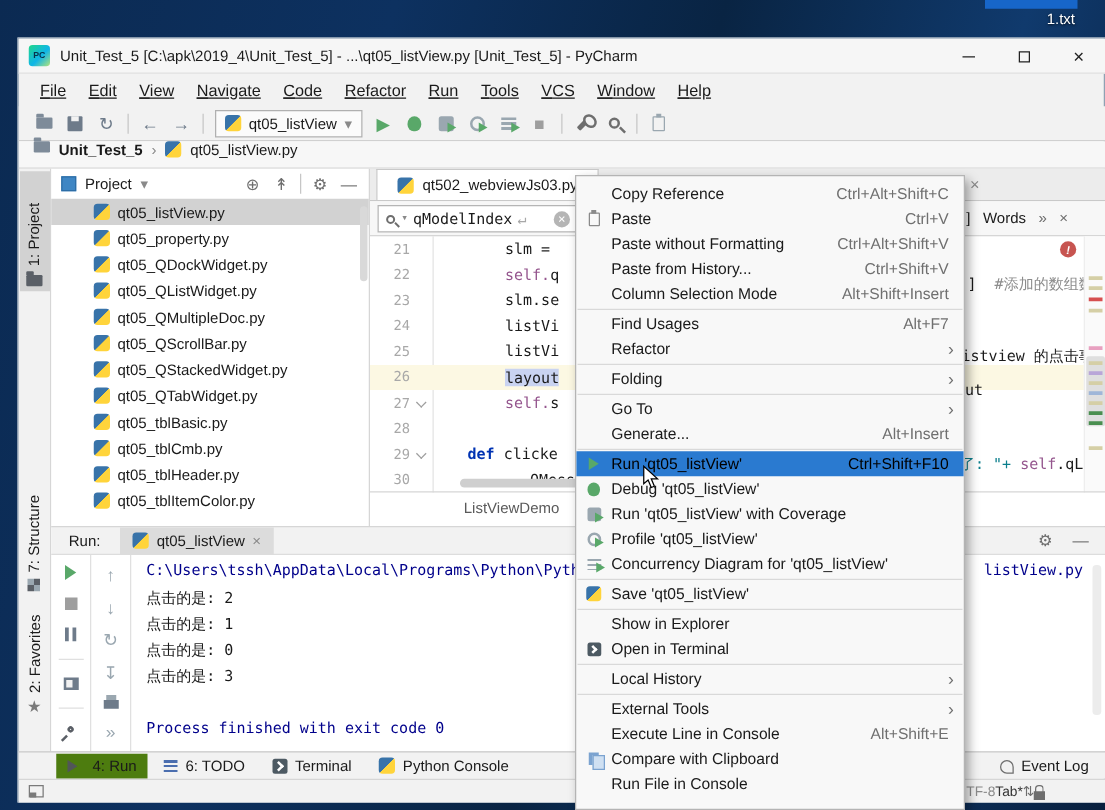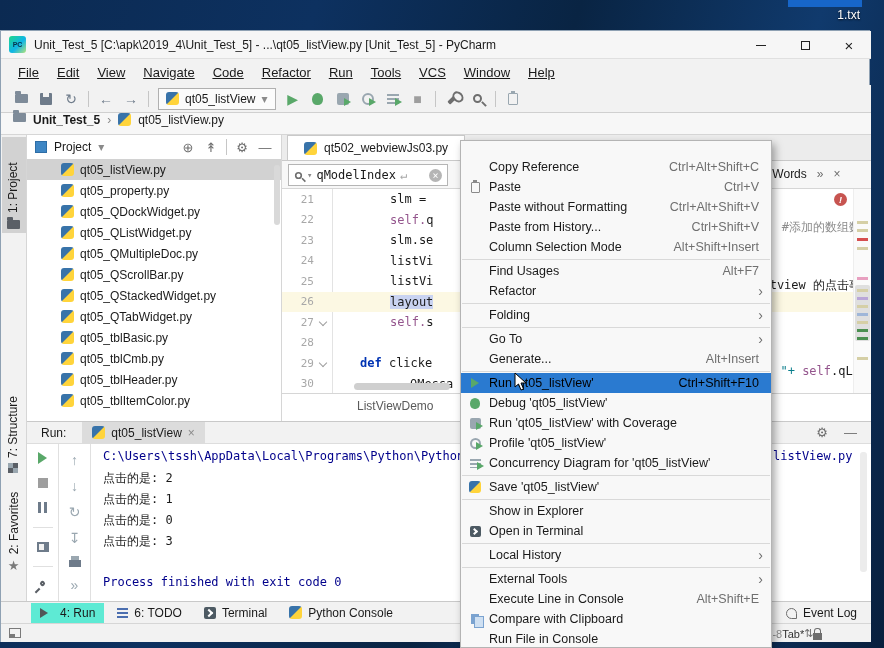--- a/index.html
+++ b/index.html
@@ -7,21 +7,21 @@
   #screen { position:relative; width:884px; height:648px; overflow:hidden;
             font-family:"Liberation Sans", sans-serif; color:#1a1a1a;
             background:linear-gradient(105deg,#0b2a52,#0d3160 30%,#092443 55%,#103a6d 78%,#081f3d); }
   .abs { position:absolute; }
 
   
   .taskbar-btn { left:788px; top:0; width:74px; height:7px; background:#1766c9; }
   .desktop-label { left:800px; top:8px; width:60px; text-align:right; color:#fff; font-size:12px; text-shadow:0 1px 2px rgba(0,0,0,.8); }
 
   
-  .window { left:0; top:30px; width:870px; height:612px; background:#f2f2f2; border:1px solid #8fa1b3; }
+  .window { left:14px; top:30px; width:870px; height:612px; background:#f2f2f2; border:1px solid #8fa1b3; }
 
   .titlebar { left:0; top:0; width:870px; height:28px; background:#f6f6f6; display:flex; align-items:center; gap:8px; padding-left:8px; border-bottom:1px solid #e0e0e0; }
   .pc-logo { width:17px; height:17px; border-radius:3px; flex:none; background:linear-gradient(135deg,#21d789,#0fb5e8 55%,#fcf84a 120%); color:#07324d; font-size:7px; font-weight:bold; display:flex; align-items:center; justify-content:center; }
   .title-text { font-size:12px; white-space:nowrap; }
   .win-controls { position:absolute; right:0; top:0; height:28px; display:flex; }
   .win-btn { width:44px; height:28px; display:flex; align-items:center; justify-content:center; font-size:15px; color:#222; }
   .glyph-min { width:10px; height:1px; background:#222; display:inline-block; }
   .glyph-max { width:9px; height:9px; border:1px solid #222; display:inline-block; }
 
   .menubar { left:0; top:28px; width:870px; height:26px; display:flex; align-items:center; padding:0 8px; font-size:13px; }
@@ -146,29 +146,29 @@
   .rp-minisep { width:20px; height:1px; background:#e0e0e0; }
   .console { position:absolute; left:64px; top:22px; width:780px; height:158px; font-family:"DejaVu Sans Mono", monospace; font-size:12px; padding:5px 0 0 12px; }
   .con-line { height:21px; white-space:pre; }
   .con-line.cmd, .con-line.exit { color:#00008b; }
   .cmd-right { position:absolute; left:746px; top:27px; color:#00008b; font-family:"DejaVu Sans Mono", monospace; font-size:12px; }
   .con-scroll { position:absolute; right:4px; top:30px; width:7px; height:120px; background:#ececec; border-radius:3px; }
 
   
   .bottom-bar { left:0; top:570px; width:870px; height:22px; background:#f2f2f2; border-top:1px solid #c9c9c9; display:flex; align-items:center; gap:4px; padding-left:30px; font-size:12px; }
   .bb-item { height:20px; display:flex; align-items:center; gap:6px; padding:0 9px; }
-  .bb-item.active { background:#5eead4;gap:12px; }
+  .bb-item.active { background:#4d7c0f;gap:12px; }
   .eventlog { position:absolute; right:14px; top:0; height:22px; display:flex; align-items:center; gap:6px; font-size:12px; }
   .statusbar { left:0; top:592px; width:870px; height:19px; background:#f2f2f2; border-top:1px solid #d6d6d6; display:flex; align-items:center; font-size:11px; color:#6e6e6e; }
   .sb-left { margin-left:8px; }
   .sb-right { position:absolute; left:758px; top:0; height:19px; display:flex; align-items:center; }
   .sb-enc { color:#8a8a8a; }
 
   
-  .context-menu { left:460px; top:140px; width:312px; height:508px; background:#f8f8f8; border:1px solid #b4b4b4; box-shadow:3px 4px 8px rgba(0,0,0,.35); overflow:hidden; z-index:50; padding-top:16px; }
+  .context-menu { left:460px; top:140px; width:312px; height:508px; background:#f8f8f8; border:1px solid #b4b4b4; box-shadow:3px 4px 8px rgba(0,0,0,.35); overflow:hidden; z-index:50; padding-top:4px; }
   .cm-item { height:20px; display:flex; align-items:center; font-size:12.5px; }
   .cm-ic { width:28px; flex:none; display:flex; align-items:center; justify-content:center; }
   .cm-label { flex:1; white-space:nowrap; }
   .cm-right { color:#6f6f6f; margin-right:12px; white-space:nowrap; }
   .cm-right.arrow { font-size:14px; margin-right:8px; }
   .cm-item.hl { background:#2a7ad0; }
   .cm-item.hl .cm-label, .cm-item.hl .cm-right { color:#000000; }
   .cm-sep { height:1px; background:#d9d9d9; margin:1.5px 1px; }
   .ic-run { width:0; height:0; border-left:8px solid #59a869; border-top:5px solid transparent; border-bottom:5px solid transparent; }
   .ic-debug { width:10px; height:11px; background:#59a869; border-radius:50% 50% 45% 45%; }

